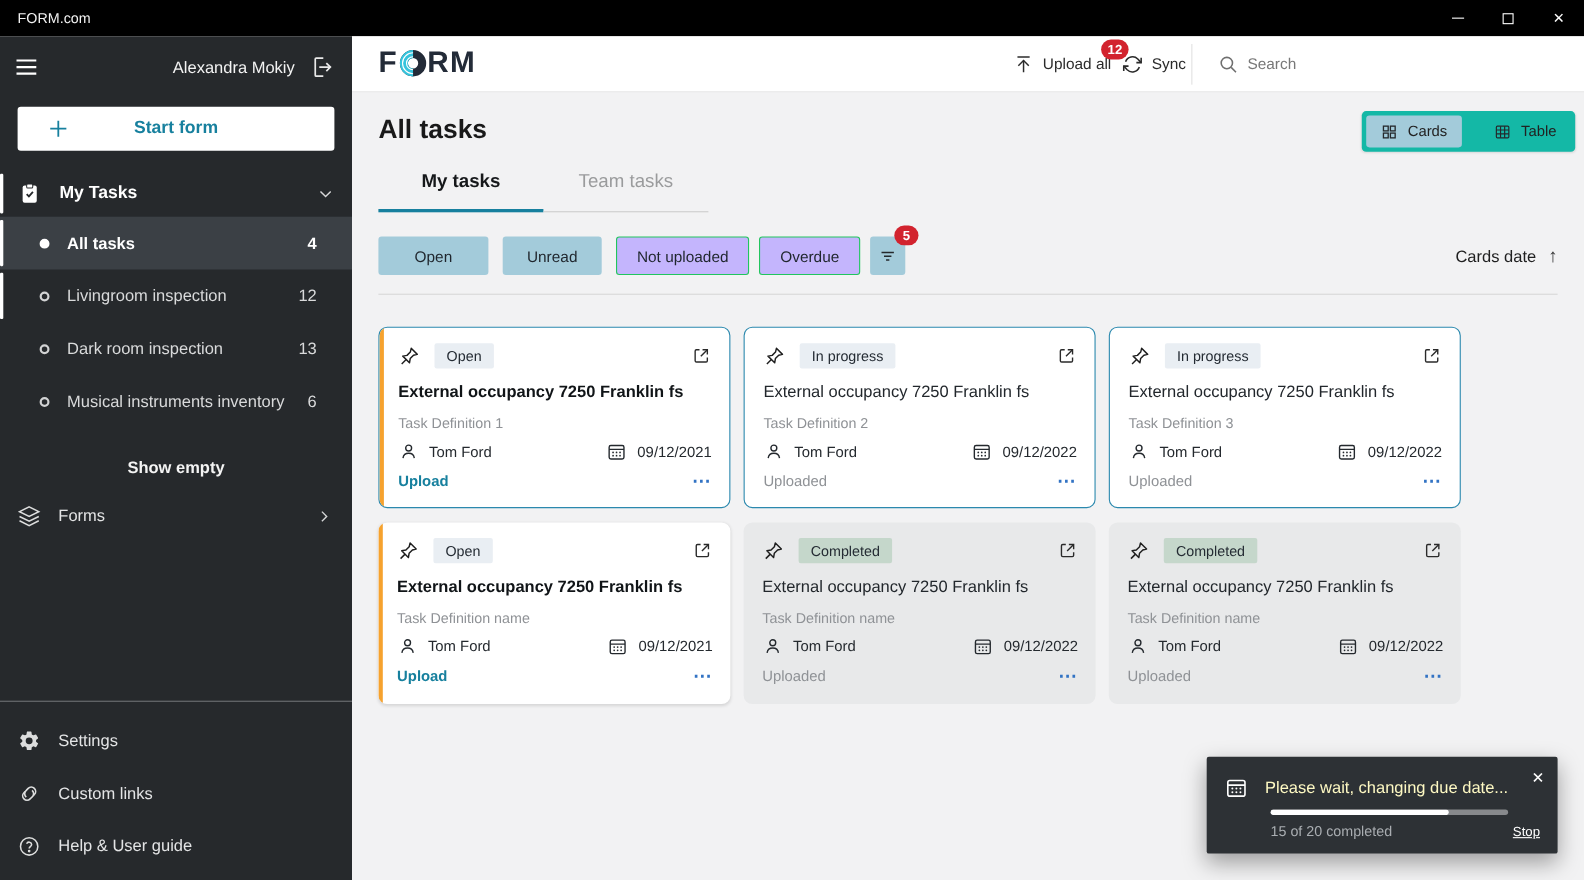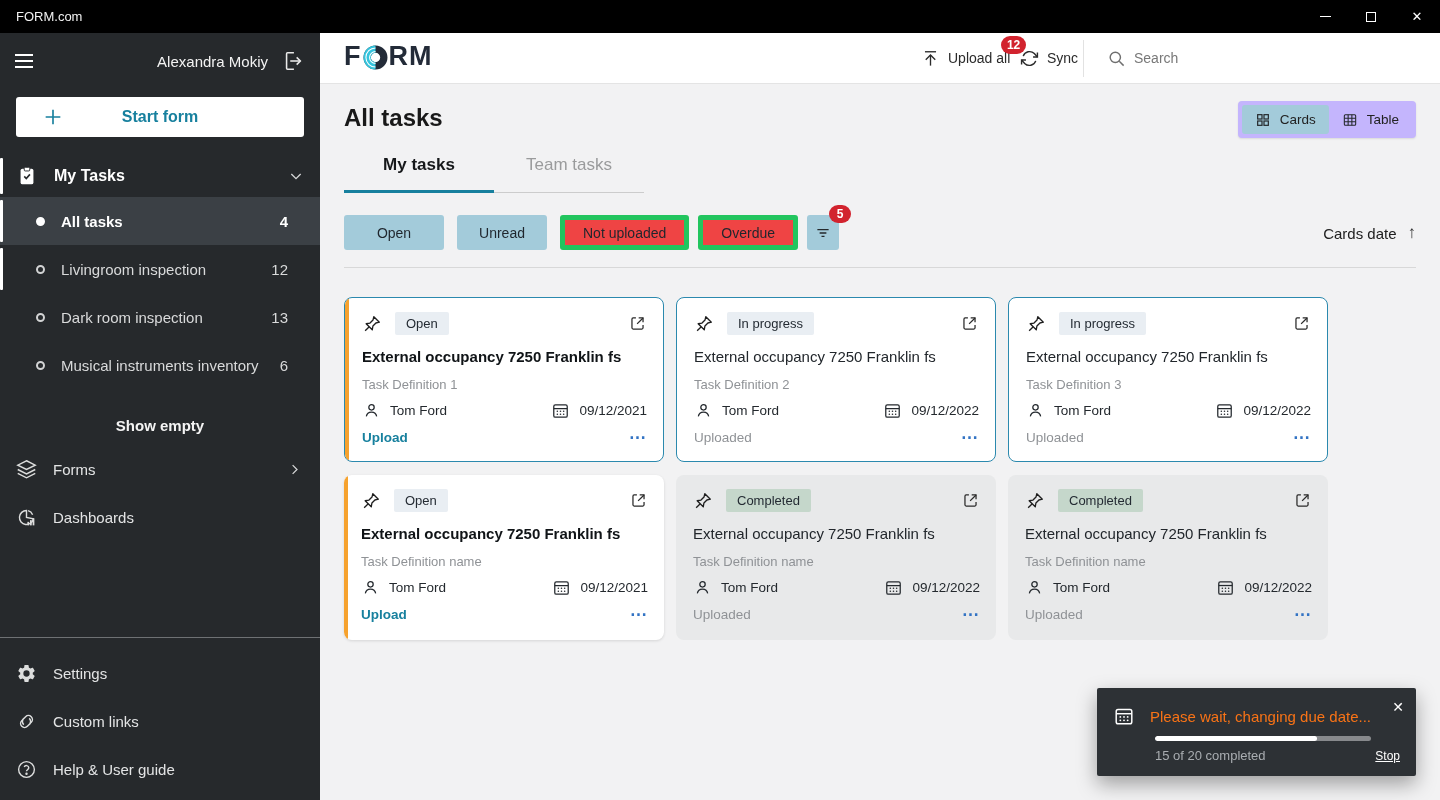--- a/index.html
+++ b/index.html
@@ -51,34 +51,34 @@
   .sync{left:700px}
   .hdr-divider{position:absolute;left:763px;top:7px;width:1px;height:37px;background:#e2e2e2}
   .search{left:787px;color:#787878;width:300px}
   .search .hdr-icon{color:#6f6f6f}
   .badge-red{background:#d2232e;color:#fff;font-size:12px;font-weight:bold;min-width:22px;height:18px;border-radius:9px;display:flex;align-items:center;justify-content:center;padding:0 6px}
   .upload-badge{position:absolute;right:-16px;top:3px}
 
   
   .content{position:absolute;left:320px;top:84px;width:1120px;height:716px}
   .page-title{position:absolute;left:24px;top:20px;font-size:24px;font-weight:bold;color:#191919}
-  .view-toggle{position:absolute;right:24px;top:17px;background:#c4b5fd;border-radius:4px;padding:4px;display:flex;gap:0;box-shadow:0 1px 2px rgba(0,0,0,.1)}
+  .view-toggle{position:absolute;right:8px;top:17px;background:#14b8a6;border-radius:4px;padding:4px;display:flex;gap:16px;box-shadow:0 1px 2px rgba(0,0,0,.1)}
   .seg{display:flex;align-items:center;gap:9px;padding:0 13px;height:29px;border-radius:3px;font-size:13.5px;color:#222;cursor:pointer}
   .seg.active{background:#a3cbda}
   .seg-icon{width:16px;height:16px;color:#25292c}
   .tabs{position:absolute;left:24px;top:71px;display:flex}
   .tab{position:relative;width:150px;height:38px;text-align:center;font-size:17px;color:#16181a;font-weight:bold;cursor:pointer}
   .tab::after{content:"";position:absolute;left:0;right:0;bottom:0;height:3px;background:#17809e}
   .tab.inactive{color:#9a9b9c;font-weight:normal}
   .tab.inactive::after{height:1px;background:#cccccc}
   .chips{position:absolute;left:24px;top:131px;display:flex;align-items:center}
   .chip{height:35px;display:flex;align-items:center;justify-content:center;border-radius:3px;font-size:14px;color:#1f262d;cursor:pointer}
   .chip.filled{background:#a3cbda;margin-right:13px;width:100px}
   .chip.filled + .chip.filled{width:90px}
-  .chip.outline{background:#ef4444;border:5px solid #22c55e;margin-right:9px;padding:0 18px}
+  .chip.outline{background:#c4b5fd;border:1px solid #22c55e;margin-right:9px;padding:0 18px}
   .filter-btn{position:relative;width:32px;height:35px;background:#a3cbda;border-radius:3px;display:flex;align-items:center;justify-content:center;cursor:pointer}
   .filter-icon{width:18px;height:18px;color:#25292c}
   .filter-badge{position:absolute;top:-10px;right:-12px}
   .sort{position:absolute;right:24px;top:139px;display:flex;align-items:center;gap:11px;font-size:15px;color:#202020;cursor:pointer}
   .sort-arrow{font-size:17px;color:#333}
   .rule{position:absolute;left:24px;right:24px;top:183px;height:1px;background:#d8d8d8}
 
   
   .cards{position:absolute;left:24px;top:213px;width:984px;display:grid;grid-template-columns:repeat(3,320px);gap:13px 12px}
   .card{position:relative;height:165px;background:#fff;border-radius:8px;box-shadow:0 1px 3px rgba(0,0,0,.12);padding:14px 16px 10px 17px;overflow:hidden;cursor:pointer}
@@ -98,21 +98,21 @@
   .meta-date{margin-left:auto;display:flex;align-items:center}
   .card-actions{margin-top:10px;display:flex;align-items:center}
   .action-link{font-size:13.5px;font-weight:bold;color:#17809e;cursor:pointer}
   .action-link.done{font-weight:normal;color:#8f9296;cursor:default}
   .dots{margin-left:auto;color:#3273c4;font-size:17px;font-weight:bold;letter-spacing:1px;line-height:10px;cursor:pointer}
 
   
   .toast{position:absolute;left:1097px;top:688px;width:319px;height:88px;background:#2d3135;color:#fff;border-radius:2px;box-shadow:0 8px 20px rgba(0,0,0,.35);z-index:9}
   .toast-row1{display:flex;align-items:center;gap:15px;padding:17px 40px 0 16px}
   .toast-cal{width:22px;height:22px;color:#fff;flex:none}
-  .toast-msg{font-size:15px;color:#f97316;white-space:nowrap}
+  .toast-msg{font-size:15px;color:#fef9c3;white-space:nowrap}
   .toast-close{position:absolute;top:9px;right:10px;font-size:14px;color:#fff;cursor:pointer;padding:2px}
   .toast-bar{position:absolute;left:58px;top:48px;width:216px;height:5px;background:#87898c;border-radius:3px;overflow:hidden}
   .toast-fill{height:100%;background:#fff;border-radius:3px}
   .toast-row2{position:absolute;left:58px;right:16px;top:60px;display:flex;align-items:center;justify-content:space-between}
   .toast-progress-text{font-size:13px;color:#a9adb1}
   .toast-stop{font-size:12px;color:#fff;text-decoration:underline;cursor:pointer}
 </style>
 </head>
 <body>
 
@@ -208,34 +208,20 @@
             <polyline points="2 12 12 17 22 12"></polyline>
             <polyline points="2 16.5 12 21.5 22 16.5"></polyline>
           </svg>
       </span>
       <span>Forms</span>
       <span class="chev-right">
         <svg viewBox="0 0 24 24" fill="none" stroke="currentColor" stroke-width="2">
             <polyline points="9 5 16 12 9 19"></polyline>
           </svg>
       </span>
-    </div>
-    <div class="side-link">
-      <span class="link-icon">
-        <svg viewBox="0 0 24 24" fill="none" stroke="currentColor" stroke-width="1.6">
-            <path d="M19.8 13.5A8 8 0 1 1 12 4v8z"></path>
-            <path d="M13.8 4.2a8 8 0 0 1 5.2 4.6"></path>
-            <g stroke="none" fill="currentColor">
-              <rect x="13" y="17" width="2" height="4"></rect>
-              <rect x="16" y="15" width="2" height="6"></rect>
-              <rect x="19" y="13" width="2" height="8"></rect>
-            </g>
-          </svg>
-      </span>
-      <span>Dashboards</span>
     </div>
 
     <div class="side-divider"></div>
 
     <div class="side-footer">
       <div class="side-link">
         <span class="link-icon">
           <svg viewBox="0 0 24 24" fill="currentColor">
               <path d="M19.14 12.94c.04-.3.06-.61.06-.94 0-.32-.02-.64-.07-.94l2.03-1.58a.49.49 0 0 0 .12-.61l-1.92-3.32a.49.49 0 0 0-.59-.22l-2.39.96c-.5-.38-1.03-.7-1.62-.94l-.36-2.54a.48.48 0 0 0-.48-.41h-3.84c-.24 0-.43.17-.47.41l-.36 2.54c-.59.24-1.13.57-1.62.94l-2.39-.96a.49.49 0 0 0-.59.22L2.74 8.87c-.12.21-.08.47.12.61l2.03 1.58c-.05.3-.09.63-.09.94s.02.64.07.94l-2.03 1.58a.49.49 0 0 0-.12.61l1.92 3.32c.12.22.37.29.59.22l2.39-.96c.5.38 1.03.7 1.62.94l.36 2.54c.05.24.24.41.48.41h3.84c.24 0 .44-.17.47-.41l.36-2.54c.59-.24 1.13-.56 1.62-.94l2.39.96c.22.08.47 0 .59-.22l1.92-3.32a.49.49 0 0 0-.12-.61l-2.01-1.58zM12 15.6a3.6 3.6 0 1 1 0-7.2 3.6 3.6 0 0 1 0 7.2z"></path>
             </svg>

